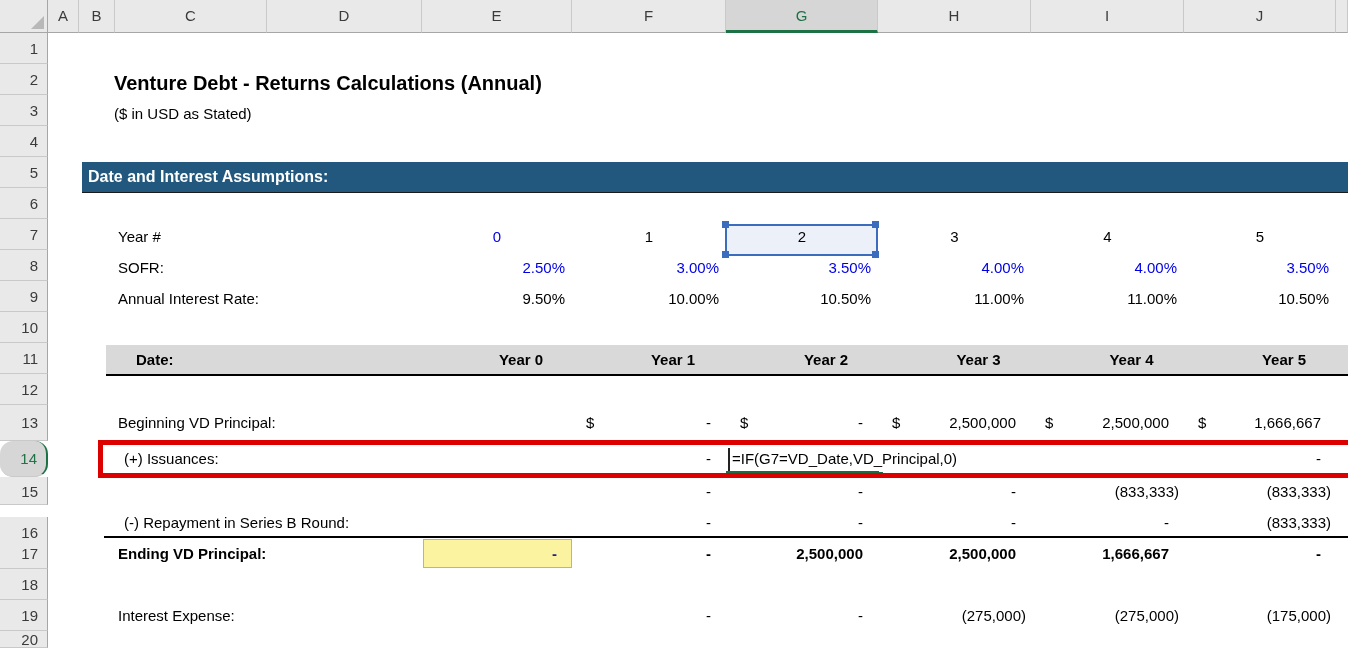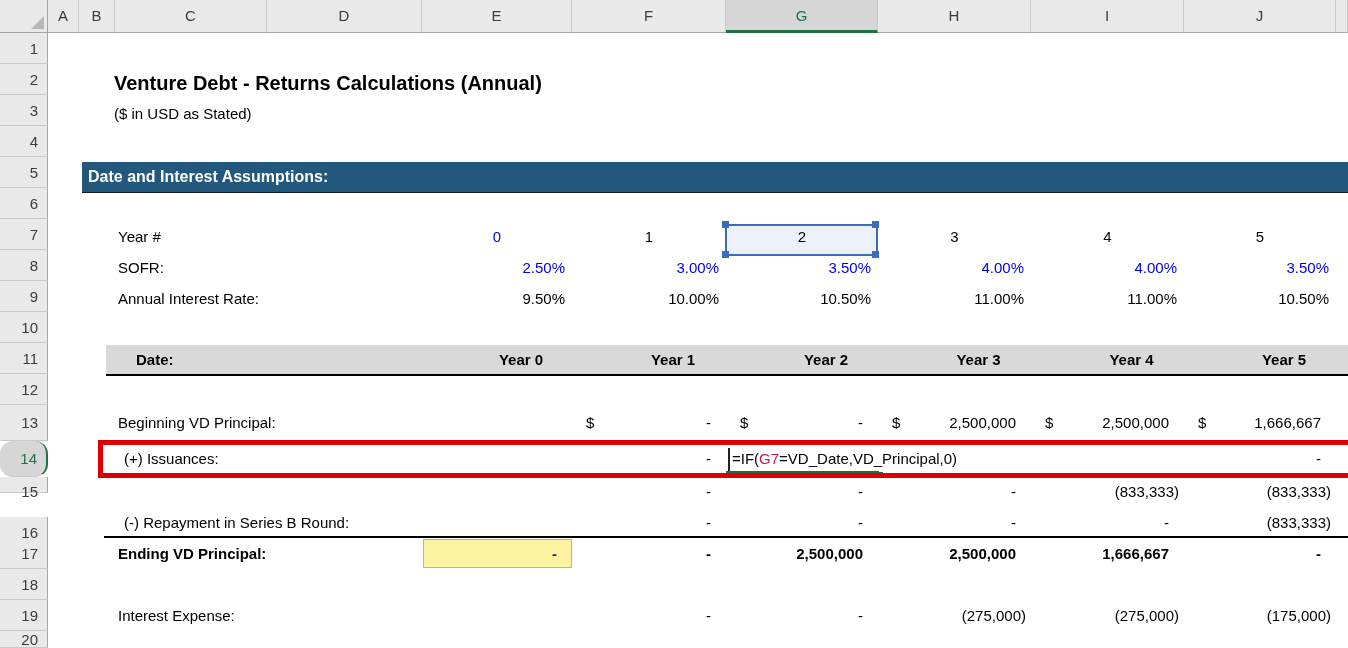--- a/index.html
+++ b/index.html
@@ -60,21 +60,21 @@
   .handle{position:absolute;width:7px;height:7px;background:#3C6CBE;}
   .redbox{position:absolute;left:98px;top:440px;width:1262px;height:38px;border:5px solid #DD0000;
           box-sizing:border-box;pointer-events:none;}
   .caret{position:absolute;left:728px;top:448px;width:2px;height:23px;background:#222;}
   .greenline{position:absolute;left:726px;top:471px;width:153px;height:3px;background:#1C6B43;}
   .greensq{position:absolute;left:877px;top:472px;width:6px;height:6px;background:#1C6B43;}
   .subtotal-line{position:absolute;left:104px;top:536px;width:1244px;height:2px;background:#000;}
   .yellowcell{position:absolute;left:423px;top:539px;width:149px;height:29px;background:#FBF3A0;
               border:1px solid #C8B85C;box-sizing:border-box;}
   .formula{left:732px;font-size:15px;}
-  .fref{color:#be185d;}
+  .fref{color:#000000;}
 </style>
 </head>
 <body>
 
 <div class="screen">
 
   <div class="corner">
     <div class="tri"></div>
   </div>
   <div id="colheads">
@@ -98,21 +98,21 @@
       <div class="rcell" style="top: 157px; height: 31px; line-height: 31px;">5</div>
       <div class="rcell" style="top: 188px; height: 31px; line-height: 31px;">6</div>
       <div class="rcell" style="top: 219px; height: 31px; line-height: 31px;">7</div>
       <div class="rcell" style="top: 250px; height: 31px; line-height: 31px;">8</div>
       <div class="rcell" style="top: 281px; height: 31px; line-height: 31px;">9</div>
       <div class="rcell" style="top: 312px; height: 31px; line-height: 31px;">10</div>
       <div class="rcell" style="top: 343px; height: 31px; line-height: 31px;">11</div>
       <div class="rcell" style="top: 374px; height: 31px; line-height: 31px;">12</div>
       <div class="rcell" style="top: 405px; height: 36px; line-height: 36px;">13</div>
       <div class="rcell active" style="top: 441px; height: 36px; line-height: 36px; border-radius: 13px;">14</div>
-      <div class="rcell" style="top: 477px; height: 16px; line-height: 30px;">15</div>
+      <div class="rcell" style="top: 477px; height: 28px; line-height: 30px;">15</div>
       <div class="rcell" style="top: 517px; height: 31px; line-height: 31px; text-align: right;">16</div>
       <div class="rcell" style="top: 538px; height: 31px; line-height: 31px;">17</div>
       <div class="rcell" style="top: 569px; height: 31px; line-height: 31px;">18</div>
       <div class="rcell" style="top: 600px; height: 31px; line-height: 31px;">19</div>
       <div class="rcell" style="top: 631px; height: 17px; line-height: 17px;">20</div>
     </div>
 
   <div class="cell r2 lab0">Venture Debt - Returns Calculations (Annual)</div>
   <div class="cell r3 lab0">($ in USD as Stated)</div>
 

